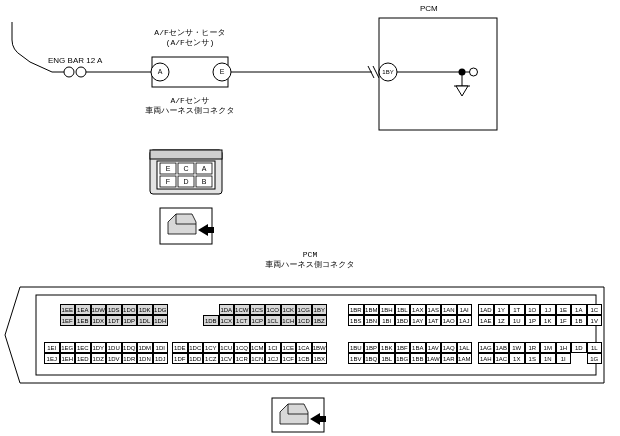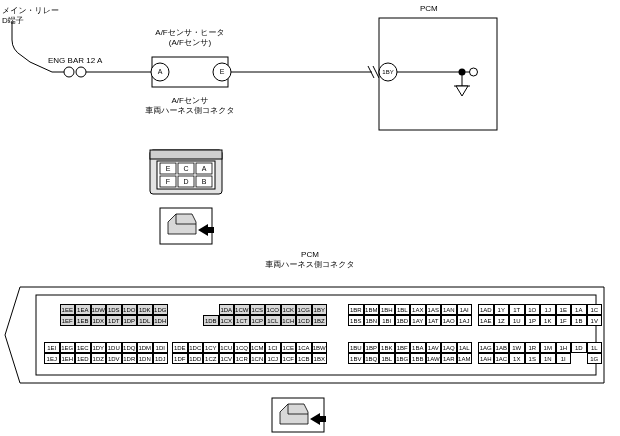--- a/index.html
+++ b/index.html
@@ -7,21 +7,21 @@
     width:620px;height:436px;
     background:#ffffff;
     font-family:"Liberation Sans", sans-serif;
     color:#000;
     position:relative;
     overflow:hidden;
   }
   .stage{position:absolute;left:0;top:0;width:620px;height:436px;}
   svg{position:absolute;left:0;top:0;width:620px;height:436px;}
   .lbl{position:absolute;font-size:8px;line-height:10px;white-space:pre;letter-spacing:0px;}
-  .lbl.ctr{text-align:center;}
+  .lbl.ctr{text-align:center;font-family:Liberation Mono, monospace;}
   .pin{position:absolute;font-size:7px;line-height:8px;text-align:center;}
 </style>
 </head>
 <body>
 
 <div class="stage">
 
 <svg viewBox="0 0 620 436" xmlns="http://www.w3.org/2000/svg">
   <g fill="none" stroke="#000" stroke-width="1">
 
@@ -80,22 +80,20 @@
   </g>
 
   <g>
     <rect x="272" y="398" width="52" height="34" fill="#fff" stroke="#000" stroke-width="1"></rect>
     <path d="M280,412 L288,404 L304,404 L308,412 L308,424 L280,424 Z" fill="#d8d8d8" stroke="#000" stroke-width="0.8"></path>
     <path d="M288,404 L288,414 L308,414" fill="none" stroke="#000" stroke-width="0.8"></path>
     <path d="M310,419 L320,413 L320,416 L326,416 L326,422 L320,422 L320,425 Z" fill="#000" stroke="none"></path>
   </g>
 </svg>
 
-<div class="lbl" style="left:2px;top:6px;">メイン・リレー
-D端子</div>
 <div class="lbl" style="left:48px;top:56px;">ENG BAR 12 A</div>
 <div class="lbl ctr" style="left:140px;top:28px;width:100px;">A/Fセンサ・ヒータ
 (A/Fセンサ)</div>
 <div class="lbl ctr" style="left:140px;top:96px;width:100px;">A/Fセンサ
 車両ハーネス側コネクタ</div>
 <div class="lbl" style="left:420px;top:4px;">PCM</div>
 <div class="lbl ctr" style="left:250px;top:250px;width:120px;">PCM
 車両ハーネス側コネクタ</div>
 
 <div class="pin" style="left:153px;top:68px;width:14px;">A</div>

